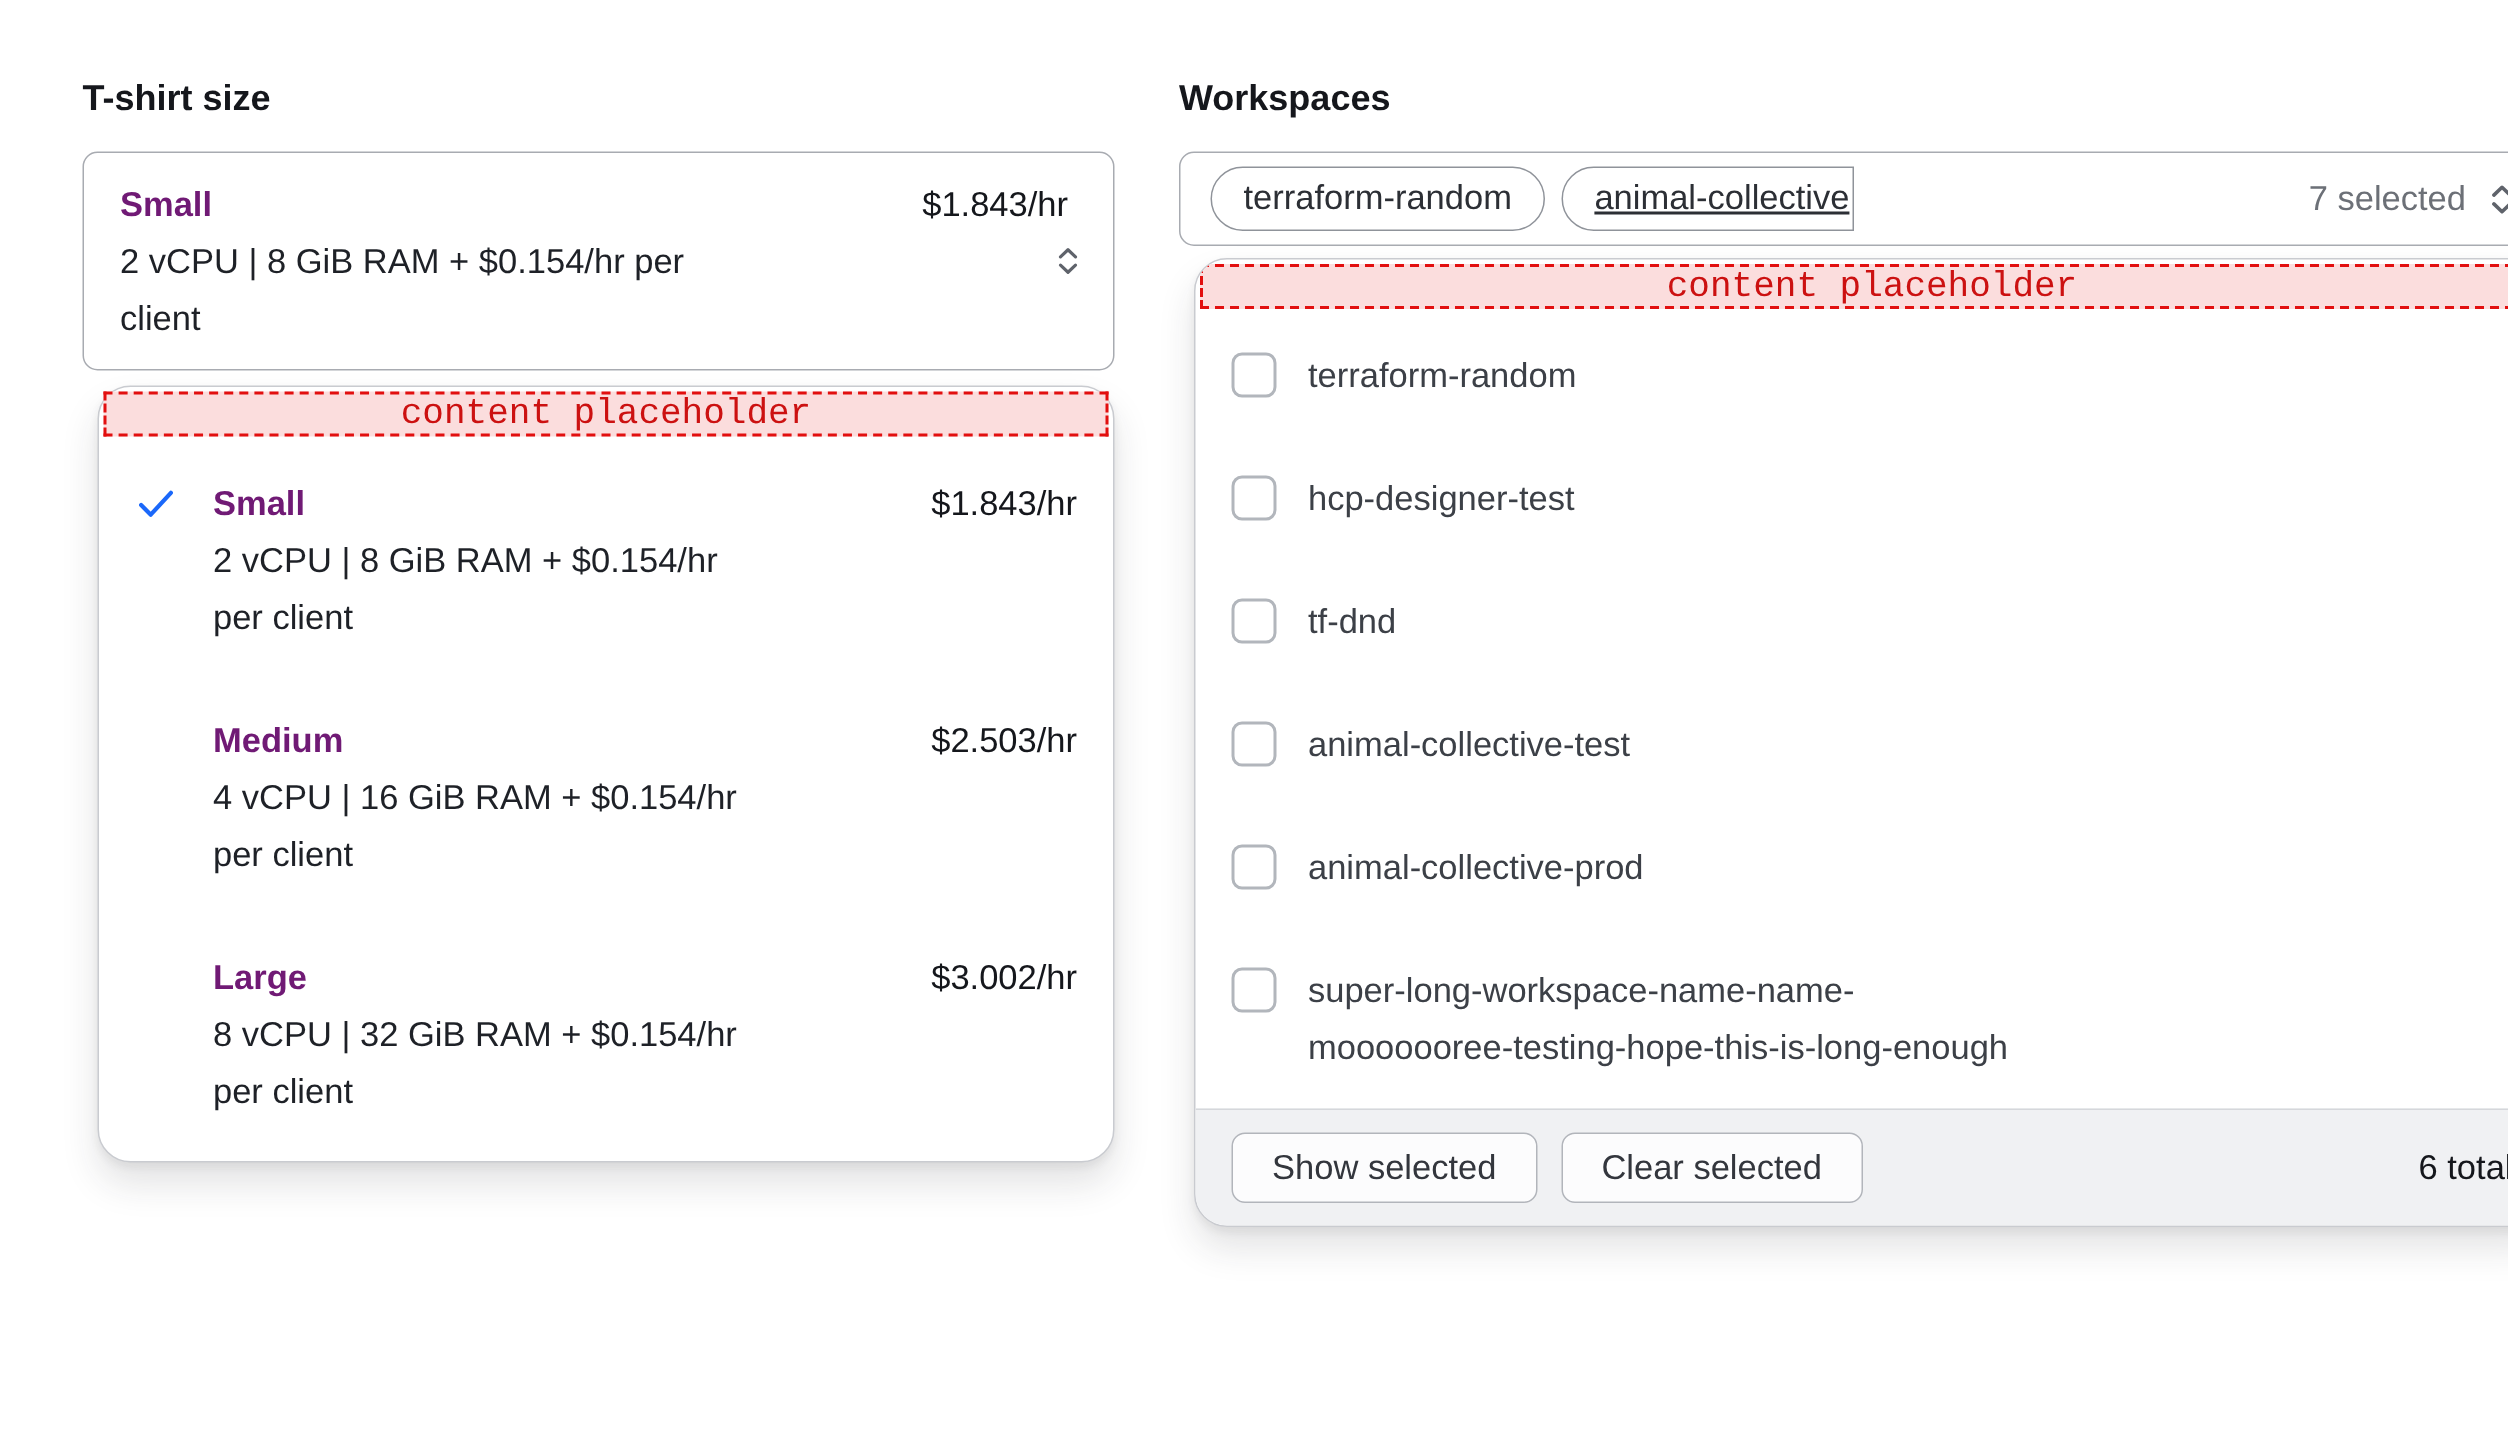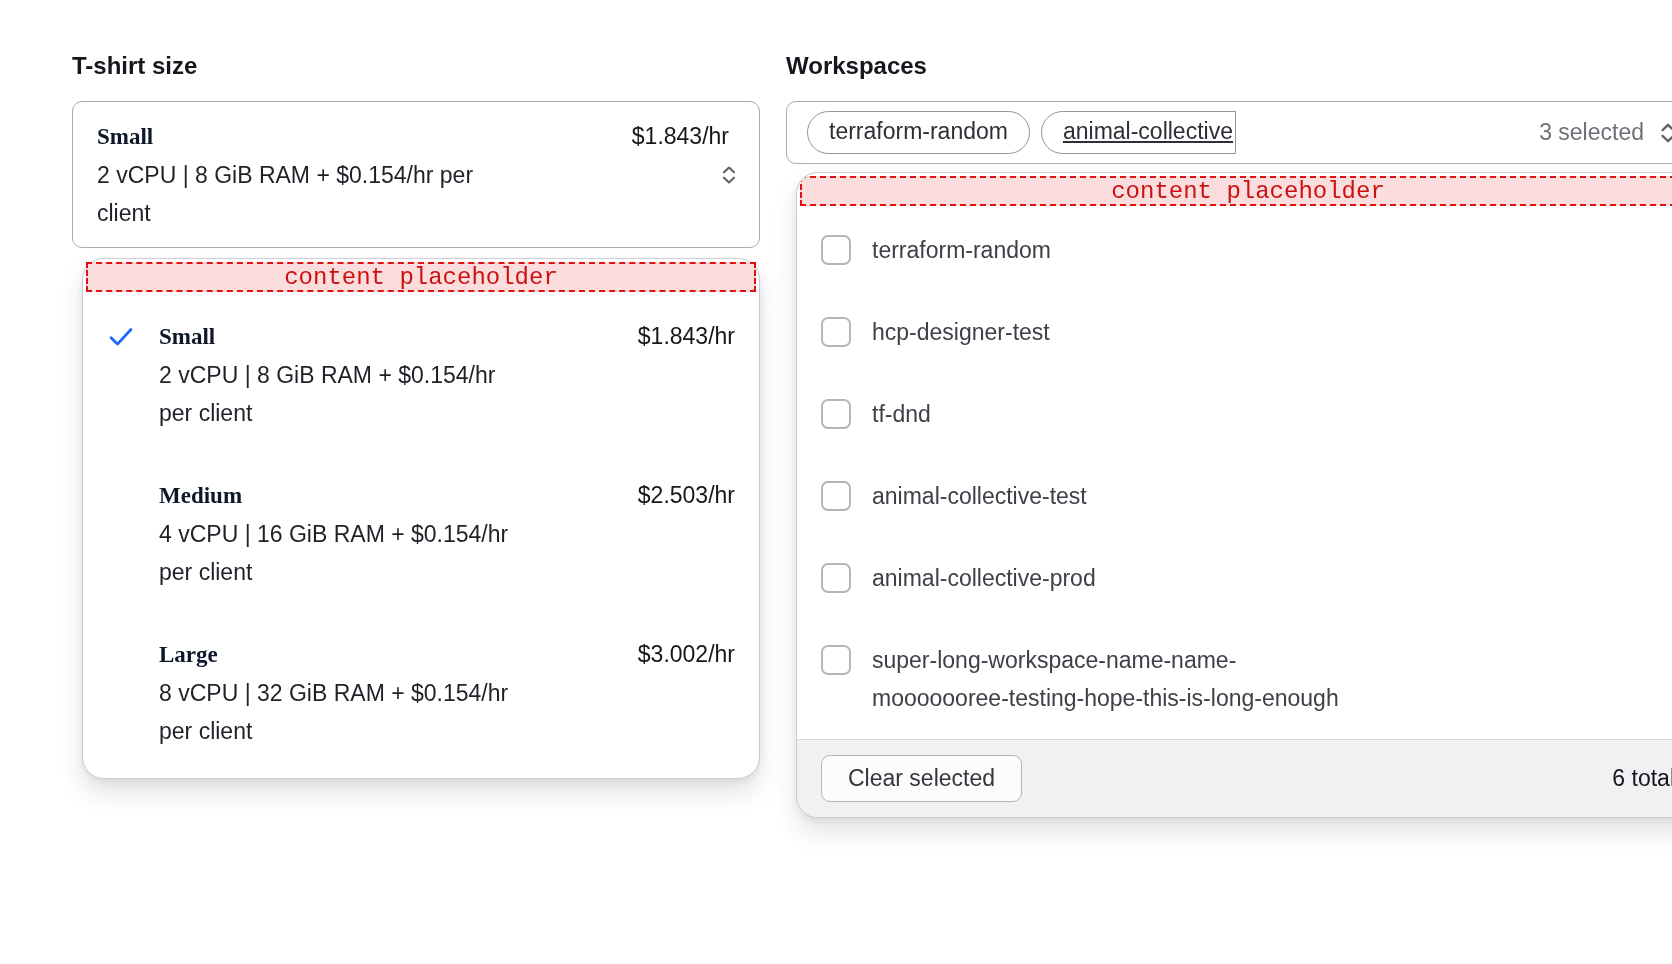--- a/index.html
+++ b/index.html
@@ -1,38 +1,38 @@
 <!DOCTYPE html>
 <html><head>
 <meta charset="utf-8">
 <style>
   * { margin:0; padding:0; box-sizing:border-box; }
   html,body { width:1672px; height:964px; background:#ffffff;
     font-family:"Liberation Sans", sans-serif; color:#17191e; }
   body { position:relative; overflow:hidden; }
 
   .col { position:absolute; top:52px; }
-  .col-left  { left:72px;  width:688px; }
+  .col-left  { left:55px;  width:688px; }
   .col-right { left:786px; width:914px; }
 
   .field-label { font-size:24px; font-weight:bold; color:#15171c; margin-bottom:21px; }
 
   
   .panel { border:1.5px solid #c9cbd0; border-radius:22px; background:#fff;
     box-shadow:0 14px 24px rgba(40,42,48,.13), 0 3px 6px rgba(40,42,48,.07);margin-left:10px; }
 
   .placeholder-banner { margin:3px; height:30px; display:flex; align-items:center; justify-content:center;
     background:#fbdddd; border:2px dashed #e20f0f; color:#cc1111;
     font-family:"Liberation Mono","DejaVu Sans Mono",monospace; font-size:24px; }
 
   
   .select-trigger { position:relative; border:1.5px solid #a8abb1; border-radius:10px;
     background:#fff; padding:15px 56px 15px 24px; cursor:pointer; }
   .opt-head { display:flex; justify-content:space-between; align-items:baseline; line-height:38px; }
-  .opt-title { font-size:23px; font-weight:bold; color:#0f172a;font-family:Liberation Serif, serif; }
+  .opt-title { font-size:23px; font-weight:bold; color:#701a75; }
   .opt-price { font-size:23px; font-weight:normal; color:#15171c; white-space:nowrap; }
   .trig-desc { font-size:23px; line-height:38px; color:#1e2127; max-width:400px; }
   .caret { position:absolute; right:18px; top:50%; transform:translateY(-50%); }
 
   .size-panel { margin-top:10px; padding-bottom:6px; }
   .option { display:flex; padding:22px 24px; cursor:pointer; }
   .check-col { flex:none; width:52px; padding-top:6px; }
   .opt-body { flex:1; }
   .opt-desc { font-size:23px; line-height:38px; color:#1e2127; max-width:350px; }
 
@@ -121,21 +121,21 @@
     </div>
   </div>
 </div>
 
 <div class="col col-right">
   <div class="field-label">Workspaces</div>
 
   <div class="ws-trigger">
     <span class="pill">terraform-random</span>
     <span class="pill pill--clipped">animal-collective</span>
-    <span class="ws-count">3 selected</span>
+    <span class="ws-count">7 selected</span>
     <svg width="26" height="26" viewBox="0 0 24 24">
       <g fill="none" stroke="#5f636b" stroke-width="2.2" stroke-linecap="round" stroke-linejoin="round">
         <path d="M7 9.3 12 4.5l5 4.8"></path>
           <path d="M7 14.7 12 19.5l5-4.8"></path>
       </g>
     </svg>
   </div>
 
   <div class="panel ws-panel">
     <div class="placeholder-banner">content placeholder</div>
@@ -164,17 +164,18 @@
       <div class="ws-row">
         <span class="cb"></span>
         <span class="ws-label">
           <span class="line">super-long-workspace-name-name-</span>
           <span class="line">mooooooree-testing-hope-this-is-long-enough</span>
         </span>
       </div>
     </div>
 
     <div class="ws-footer">
+      <button class="ghost-btn">Show selected</button>
       <button class="ghost-btn">Clear selected</button>
       <span class="ws-total">6 total</span>
     </div>
   </div>
 </div>
 
 </body></html>

